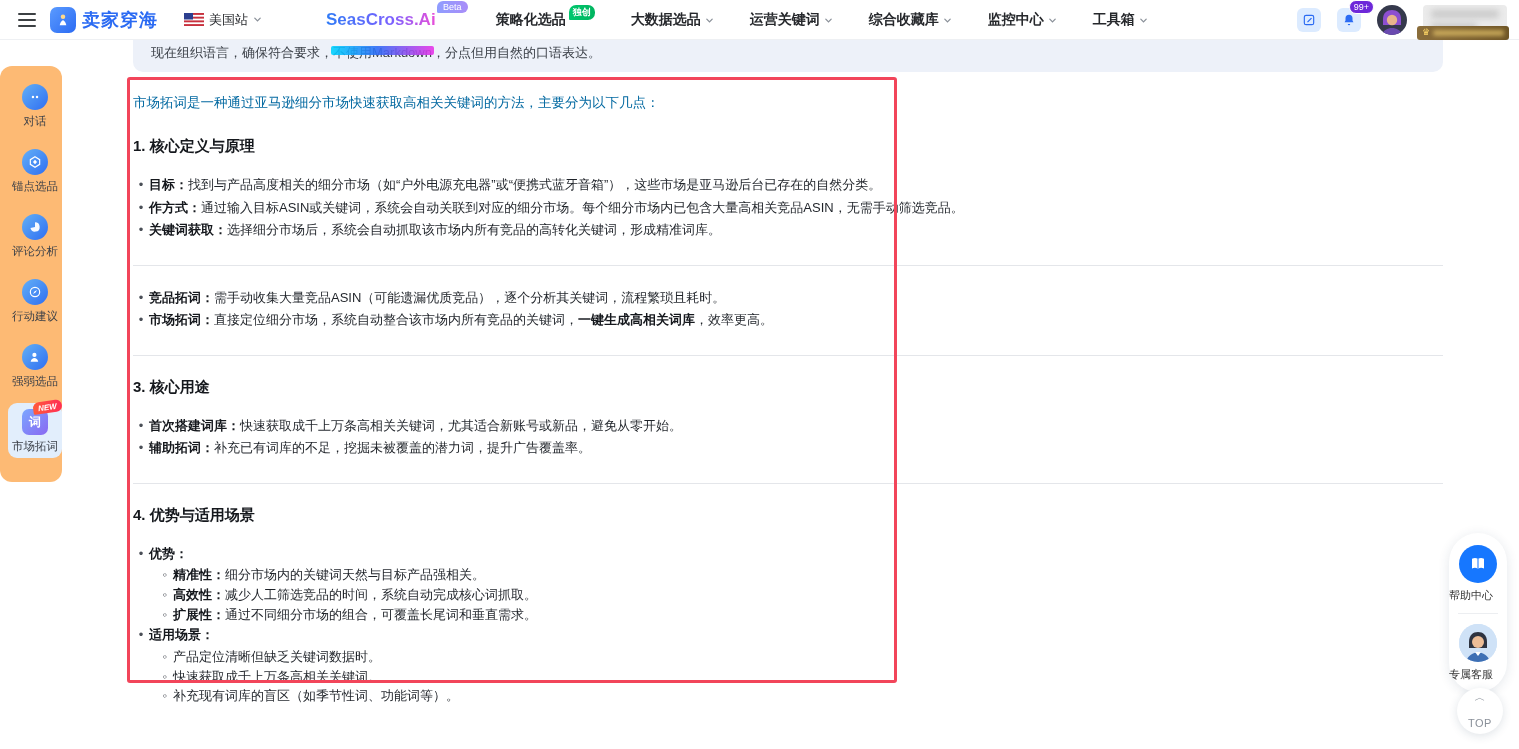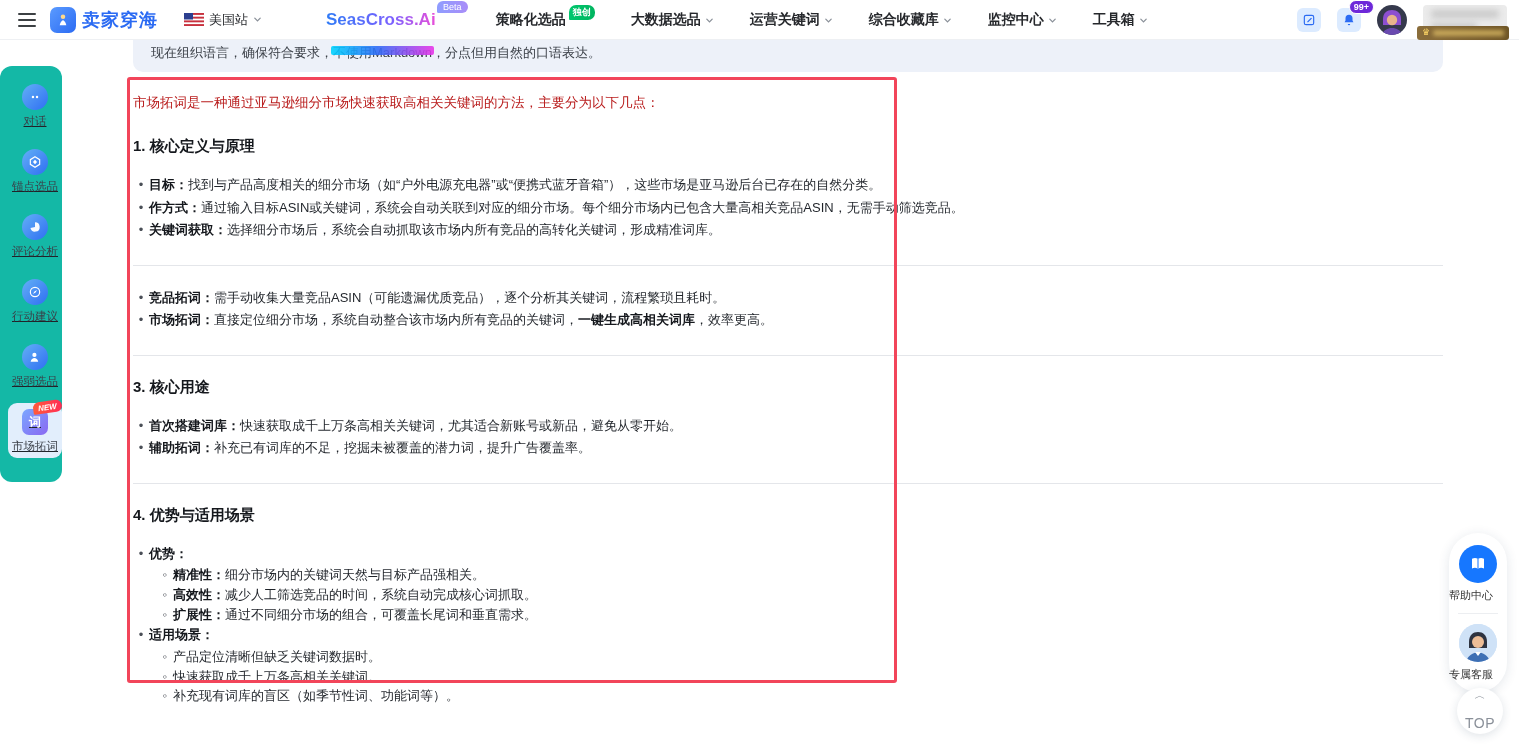--- a/index.html
+++ b/index.html
@@ -17,50 +17,50 @@
   .site-sel { display:flex; align-items:center; gap:5px; margin-left:26px; cursor:pointer; font-size:13px; color:#26282c; }
   .brand { margin-left:64px; position:relative; cursor:default; }
   .brand-name { font-size:17px; font-weight:700;
     background:linear-gradient(90deg,#2f7bf6,#7b61ff 60%,#e94fd8); -webkit-background-clip:text; background-clip:text; color:transparent; }
   .beta { position:absolute; top:-9px; right:-32px; font-size:9px; color:#fff; background:linear-gradient(90deg,#8f9dff,#a98df8); padding:1px 6px; border-radius:8px 8px 8px 2px; }
   .nav-items { display:flex; align-items:center; gap:36px; margin-left:60px; }
   .nav-item { display:flex; align-items:center; gap:4px; font-size:14px; font-weight:600; color:#26282c; cursor:pointer; position:relative;justify-content:flex-end; }
   .nav-badge { font-size:9px; color:#fff; background:linear-gradient(90deg,#00c86e,#00b45f); padding:1px 4px; border-radius:7px 7px 7px 1px; position:relative; top:-7px; margin-left:-1px; }
   .nav-right { margin-left:auto; display:flex; align-items:center; gap:16px; }
   .icon-sq { width:24px; height:24px; border-radius:6px; background:#dcebff; display:flex; align-items:center; justify-content:center; cursor:pointer; position:relative; }
-  .count-badge { position:absolute; top:-8px; right:-13px; background:#6d28d9; color:#fff; font-size:9px; font-weight:700; padding:1px 4px; border-radius:8px; border:1.5px solid #fff; }
+  .count-badge { position:absolute; top:-8px; right:-13px; background:#6d28d9; color:#fff; font-size:9px; font-weight:400; padding:1px 4px; border-radius:8px; border:1.5px solid #fff; }
   .avatar { width:30px; height:30px; border-radius:50%; overflow:hidden; cursor:pointer; flex:0 0 auto; }
   .user-box { position:relative; width:84px; height:30px; }
   .name-blur { width:84px; height:26px; background:#ebebeb; border-radius:4px; overflow:hidden; }
   .smudge { filter:blur(3px); background:#c9c9c9; height:8px; margin:5px 8px 0; border-radius:3px; }
   .gold-badge { position:absolute; left:-6px; bottom:-5px; width:92px; height:14px; border-radius:3px;
     background:linear-gradient(90deg,#8a6d3b,#6e5526); display:flex; align-items:center; gap:3px; padding:0 5px; }
   .gold-badge .crown { color:#ffd766; font-size:9px; line-height:1; }
   .gold-badge .gsmudge { filter:blur(2px); background:#d9b863; height:6px; flex:1; border-radius:2px; opacity:.8; }
 
   
   .sidebar { position:absolute; left:0; top:40px; width:62px; height:709px; background:#fff; z-index:10; }
-  .side-card { position:absolute; left:0; top:26px; width:62px; padding:12px 8px 14px; background:#14b8a6; border-radius:12px;text-decoration:underline; }
+  .side-card { position:absolute; left:0; top:26px; width:62px; padding:12px 8px 14px; background:#fdba74; border-radius:12px; }
   .side-item { width:54px; margin:0 auto 10px; padding:6px 0 5px; text-align:center; cursor:pointer; border-radius:9px; position:relative; }
   .side-item.active { background:#e2eefc; }
   .side-ic { width:26px; height:26px; margin:0 auto 5px; border-radius:50%; background:linear-gradient(135deg,#63b0f6,#2f6ef2); display:flex; align-items:center; justify-content:center; position:relative; }
   .side-ic.square { border-radius:7px; background:linear-gradient(135deg,#7aa7ff,#8a68f2); }
   .side-ic .zi { color:#fff; font-size:12px; font-weight:700; }
   .side-label { font-size:11.5px; color:#3a3f47; line-height:13px; }
   .new-badge { position:absolute; top:-8px; right:-14px; font-size:8px; font-style:italic; font-weight:700; color:#fff;
     background:linear-gradient(90deg,#ff5a3c,#ff2d55); padding:1.5px 5px; border-radius:8px 8px 8px 2px; transform:rotate(-8deg); }
 
   
   .main { position:absolute; left:62px; top:40px; width:1457px; height:709px; background:#fff; }
   .content { position:relative; padding:0 76px 0 71px; }
   .quote-box { margin-top:-40px; height:72px; background:#edf1f9; border-radius:10px; padding:44px 18px 0; font-size:13px; color:#3b4048; overflow:hidden; }
   .hl { position:relative; white-space:nowrap; }
   .hl .bar { position:absolute; left:-2px; right:-2px; top:1px; height:9px; border-radius:2px;
     background:linear-gradient(90deg,#00d4ff,#2e6bf6 45%,#e935e8); opacity:.9; }
-  .intro { margin:22px 0 24px; font-size:13.5px; color:#b91c1c; }
+  .intro { margin:22px 0 24px; font-size:13.5px; color:#0369a1; }
 
   .doc { font-size:13px; }
   .sec-heading { font-size:15px; font-weight:700; color:#15181d; line-height:20px; margin:0 0 18px; }
   .doc ul { list-style:none; }
   .doc li { display:flex; line-height:22.5px; }
   .marker { flex:0 0 16px; color:#4a4f57; text-align:center; }
   .b-label { font-weight:700; color:#15181d; }
   .b-strong { font-weight:700; color:#15181d; }
   .sub { margin-left:24px; }
   .sub li { line-height:19.8px; }
@@ -72,21 +72,21 @@
   
   .float-pill { position:fixed; right:12px; top:533px; width:58px; background:#fff; border-radius:30px;
     box-shadow:0 2px 12px rgba(31,56,88,.12); padding:12px 0 10px; text-align:left; z-index:40; }
   .float-item { cursor:pointer; }
   .float-circle { width:38px; height:38px; border-radius:50%; margin:0 auto 5px; background:#1677ff; display:flex; align-items:center; justify-content:center; overflow:hidden; }
   .float-label { font-size:11px; color:#333; }
   .float-div { height:1px; background:#eceef1; margin:10px 9px; }
   .top-btn { position:fixed; right:16px; top:688px; width:46px; height:46px; border-radius:50%; background:#fff;
     box-shadow:0 2px 10px rgba(31,56,88,.14); display:flex; flex-direction:column; align-items:center; justify-content:center; cursor:pointer; z-index:40; }
   .top-btn .chev { color:#8a9099; font-size:11px; line-height:8px; }
-  .top-btn .top-label { color:#8a9099; font-size:14px; margin-top:16px; letter-spacing:.5px; }
+  .top-btn .top-label { color:#8a9099; font-size:11px; margin-top:16px; letter-spacing:.5px; }
 </style>
 </head>
 <body>
 
 <nav class="navbar">
   <div class="hamburger">
       <span></span>
       <span></span>
       <span></span>
     </div>

